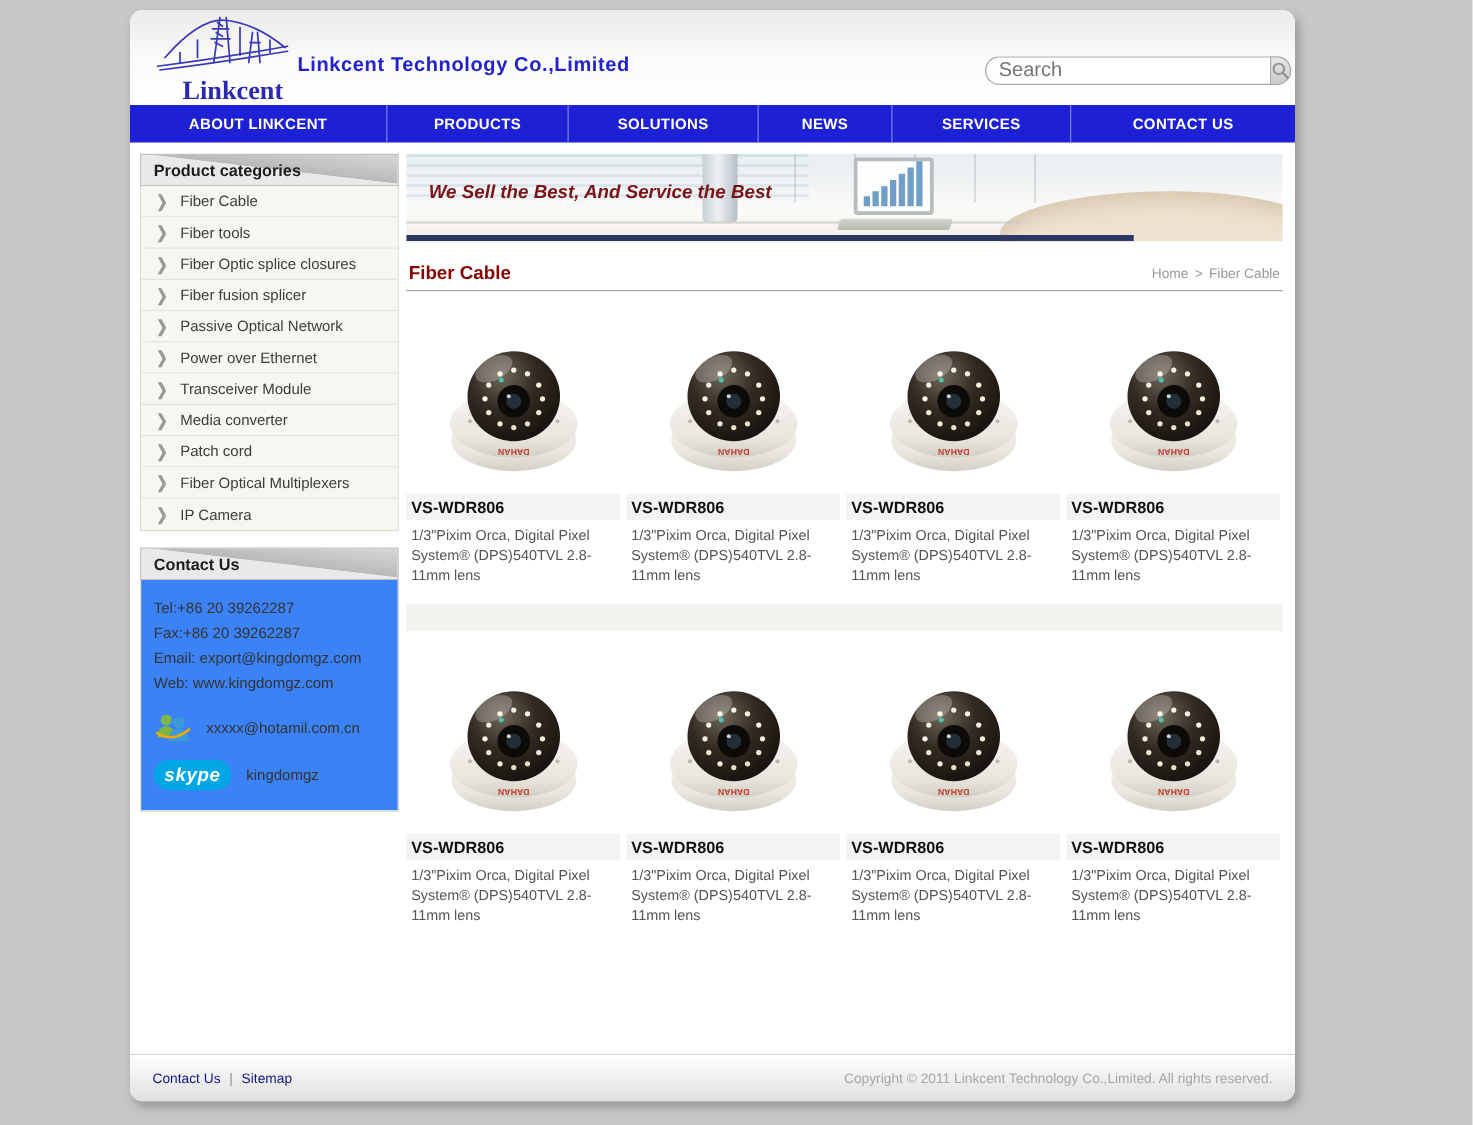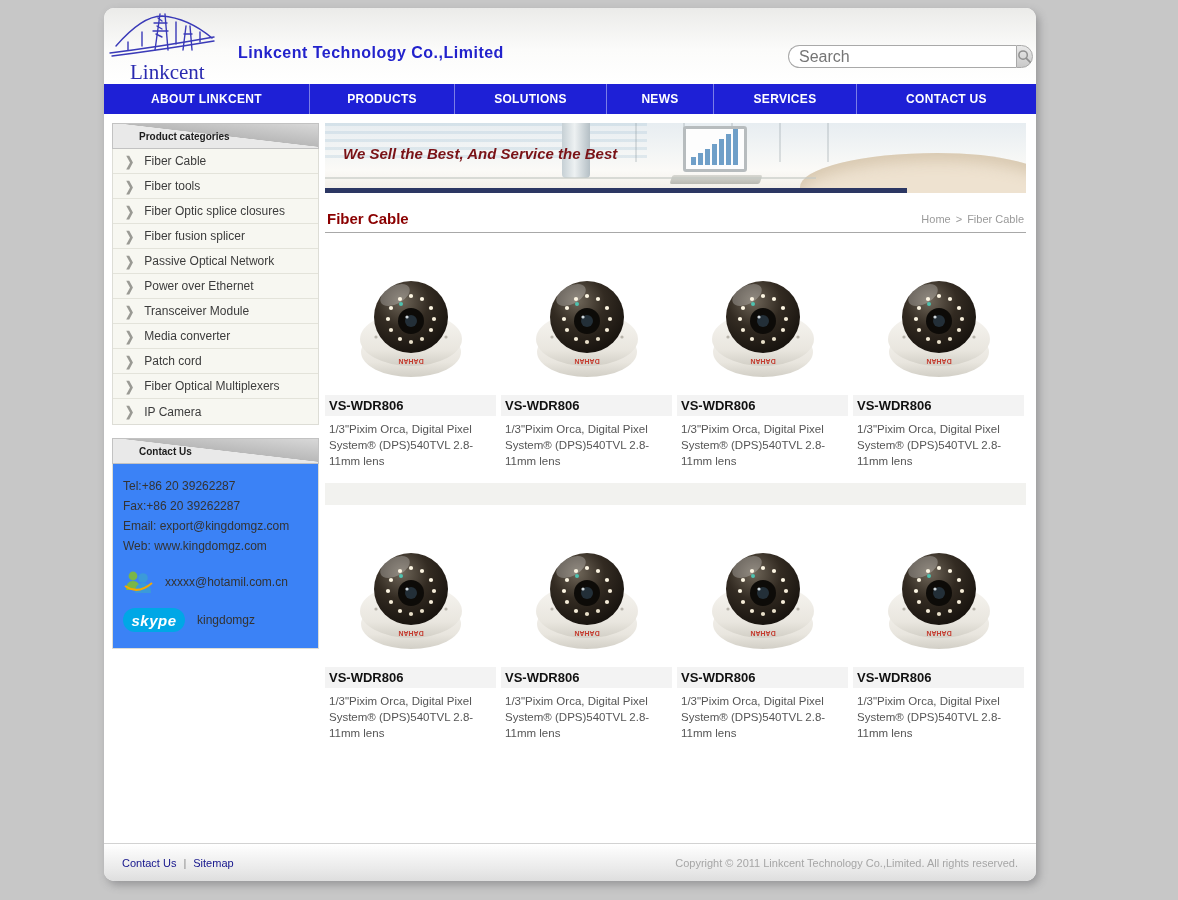--- a/index.html
+++ b/index.html
@@ -14,21 +14,21 @@
     position:absolute; left:104px; top:8px; width:932px; height:873px;
     background:#ffffff; border-radius:10px;
     box-shadow:3px 4px 8px rgba(90,90,95,0.45);
   }
   
   .header {
     position:absolute; top:0; left:0; width:100%; height:76px;
     background:linear-gradient(180deg,#ebebe9 0%,#fbfbfa 55%,#ffffff 100%);
     border-radius:10px 10px 0 0;
   }
-  .logo { position:absolute; left:4px; top:2px; width:110px; height:72px; cursor:pointer; }
+  .logo { position:absolute; left:20px; top:2px; width:110px; height:72px; cursor:pointer;font-weight:bold; }
   .logo svg { display:block; }
   .logo-text {
     position:absolute; left:22px; top:50px;
     font-family:"Liberation Serif", serif; font-size:21px; color:#2a2ab0;
   }
   .company-title {
     position:absolute; left:134px; top:36px;
     font-size:16px; font-weight:bold; color:#2222cc; letter-spacing:0.5px;
   }
   .searchbox {
@@ -52,22 +52,22 @@
   }
   .nav-item {
     display:flex; align-items:center; justify-content:center;
     color:#ffffff; font-size:12px; font-weight:bold; letter-spacing:0.3px;
     border-right:1px solid #7b7de6; cursor:pointer;
   }
   .nav-item:last-child { border-right:none; }
   
   .sidebar { position:absolute; left:8px; top:115px; width:207px; }
   .side-header {
-    height:26px; line-height:26px; padding-left:26px;
-    font-size:10px; font-weight:bold; color:#1c1c1c;
+    height:26px; line-height:26px; padding-left:10px;
+    font-size:13px; font-weight:bold; color:#1c1c1c;
     background:linear-gradient(to top right,#e9e9e9 52%,#b9b9b9 53%,#d8d8d8 100%);
     border:1px solid #c2c2c2;
   }
   .cat-list { border:1px solid #ddddd6; border-top:none; }
   .cat-item {
     height:25px; display:flex; align-items:center; gap:10px;
     padding-left:12px; background:#f7f7f1;
     border-bottom:1px solid #e3e3da; font-size:12px; color:#3c3c3c;
     cursor:pointer;
   }

